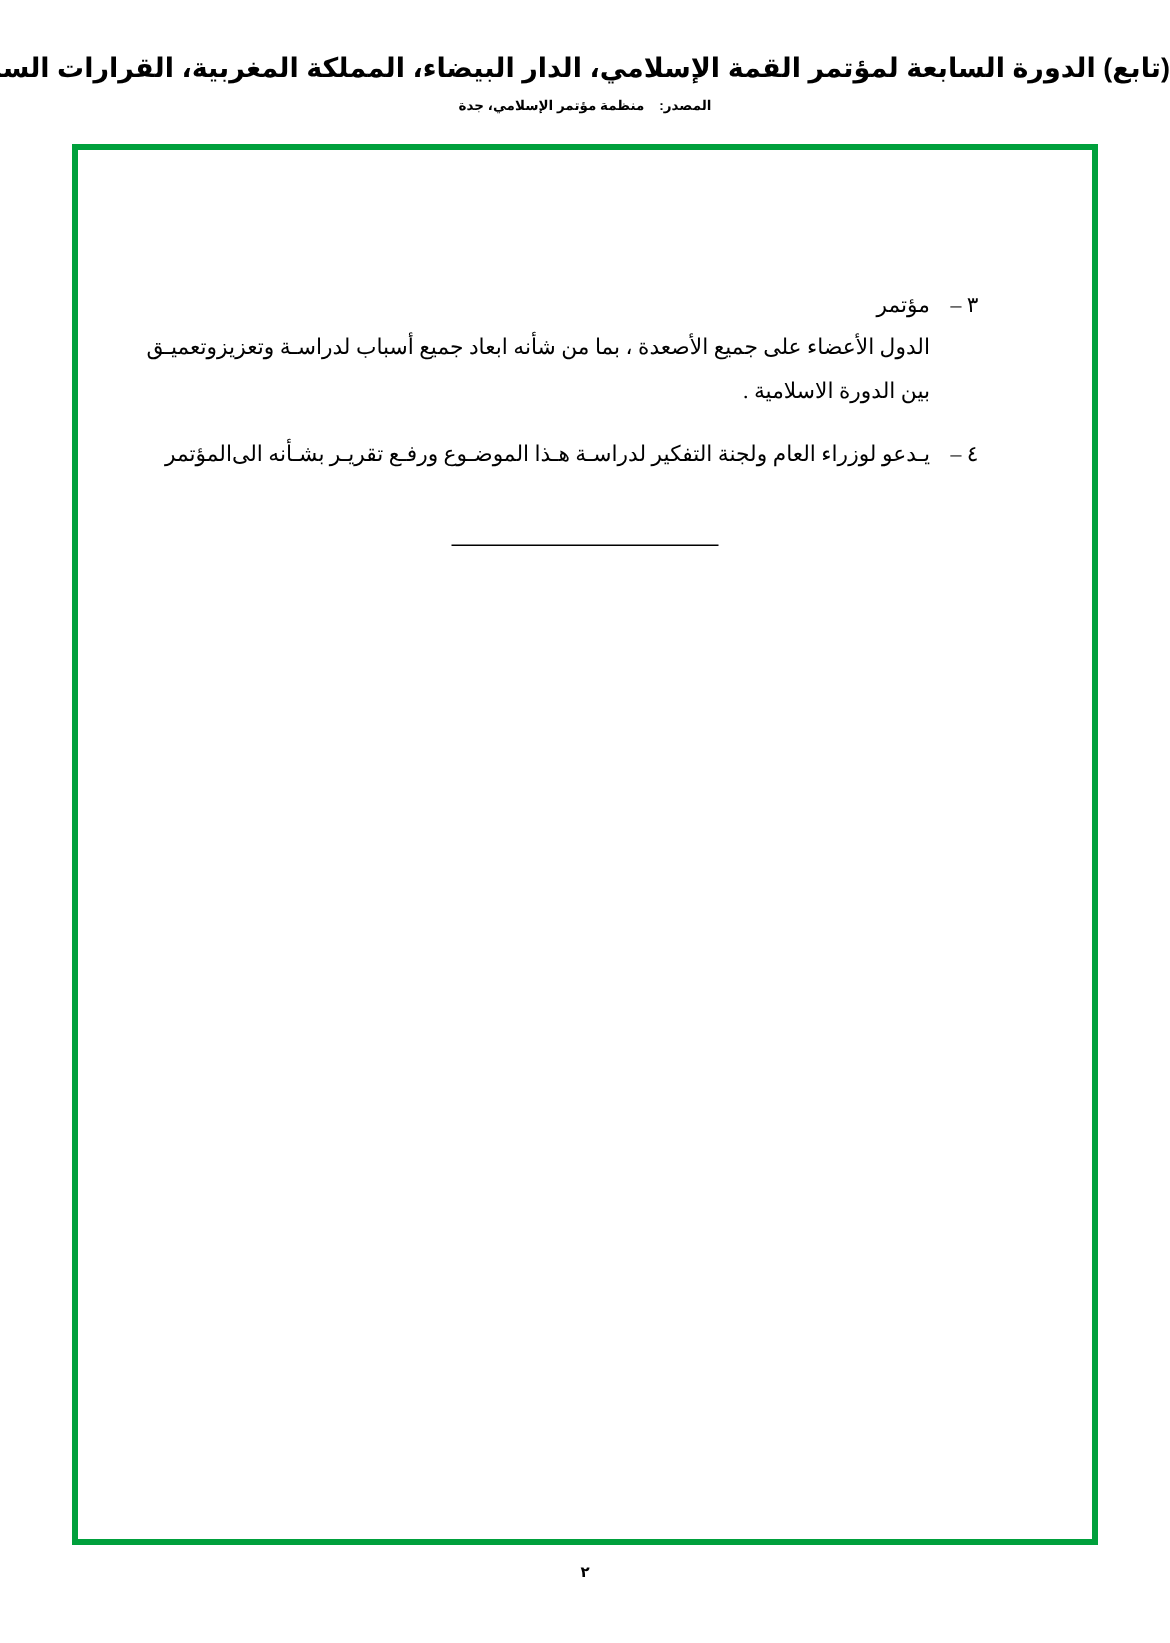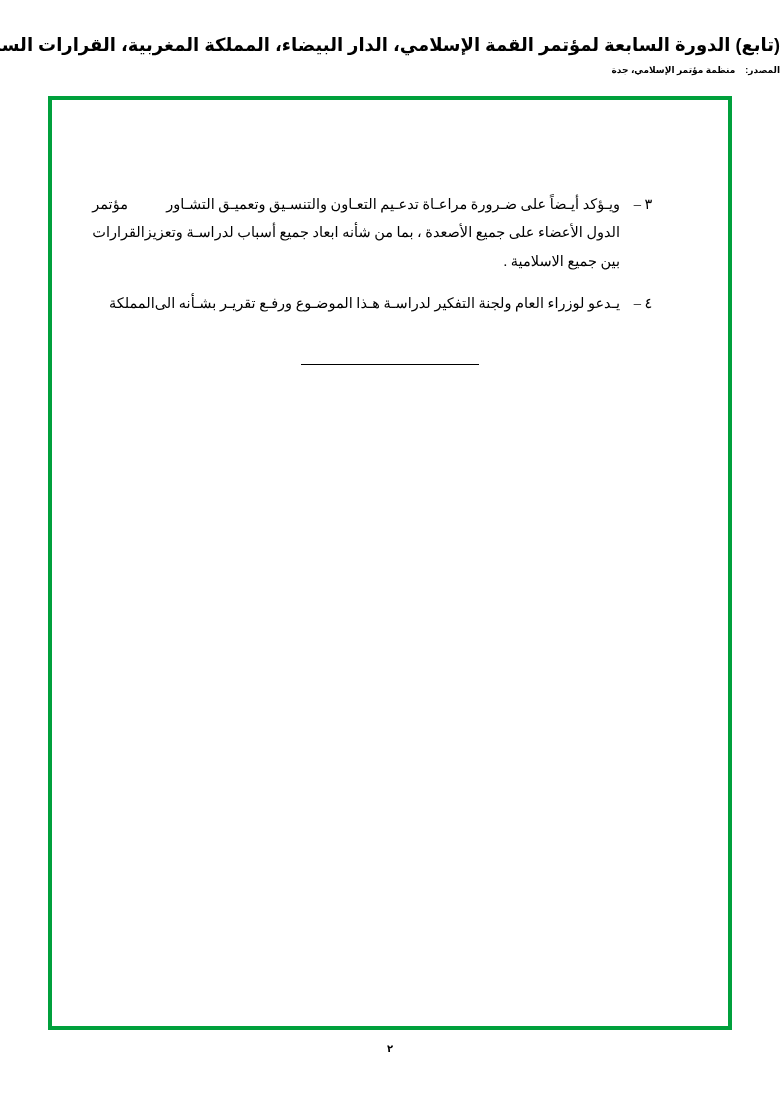--- a/index.html
+++ b/index.html
@@ -35,21 +35,20 @@
     white-space: nowrap;
   }
   .header-source {
     margin-top: 8px;
     font-family: "Liberation Sans", "DejaVu Sans", sans-serif;
     font-weight: bold;
     font-size: 9px;
     color: #000000;
     direction: rtl;
     white-space: nowrap;
-    text-align: right;
   }
   .header-source .src-label {
     margin-left: 10px;
   }
 
   
   .frame {
     position: absolute;
     top: 96px;
     left: 48px;
@@ -142,39 +141,38 @@
   </div>
 
   <div class="frame">
 
     <div class="body-content">
 
       <div class="clause">
         <div class="clause-num">٣ –</div>
         <div class="clause-text">
           <span class="line justify">
-            <span>ويـؤكد أيـضاً على ضـرورة مراعـاة تدعـيم التعـاون والتنسـيق وتعميـق التشـاور</span>
             <span>مؤتمر</span>
           </span>
           <span class="line justify">
             <span>الدول الأعضاء على جميع الأصعدة ، بما من شأنه ابعاد جميع أسباب لدراسـة وتعزيز</span>
-            <span>القرارات</span>
+            <span>وتعميـق</span>
           </span>
           <span class="line">
-            <span>بين جميع الاسلامية .</span>
+            <span>بين الدورة الاسلامية .</span>
           </span>
         </div>
       </div>
 
       <div class="clause">
         <div class="clause-num">٤ –</div>
         <div class="clause-text">
           <span class="line justify">
             <span>يـدعو لوزراء العام ولجنة التفكير لدراسـة هـذا الموضـوع ورفـع تقريـر بشـأنه الى</span>
-            <span>المملكة</span>
+            <span>المؤتمر</span>
           </span>
         </div>
       </div>
 
       <div class="separator-wrap">
         <span class="separator"></span>
       </div>
 
     </div>
   </div>

